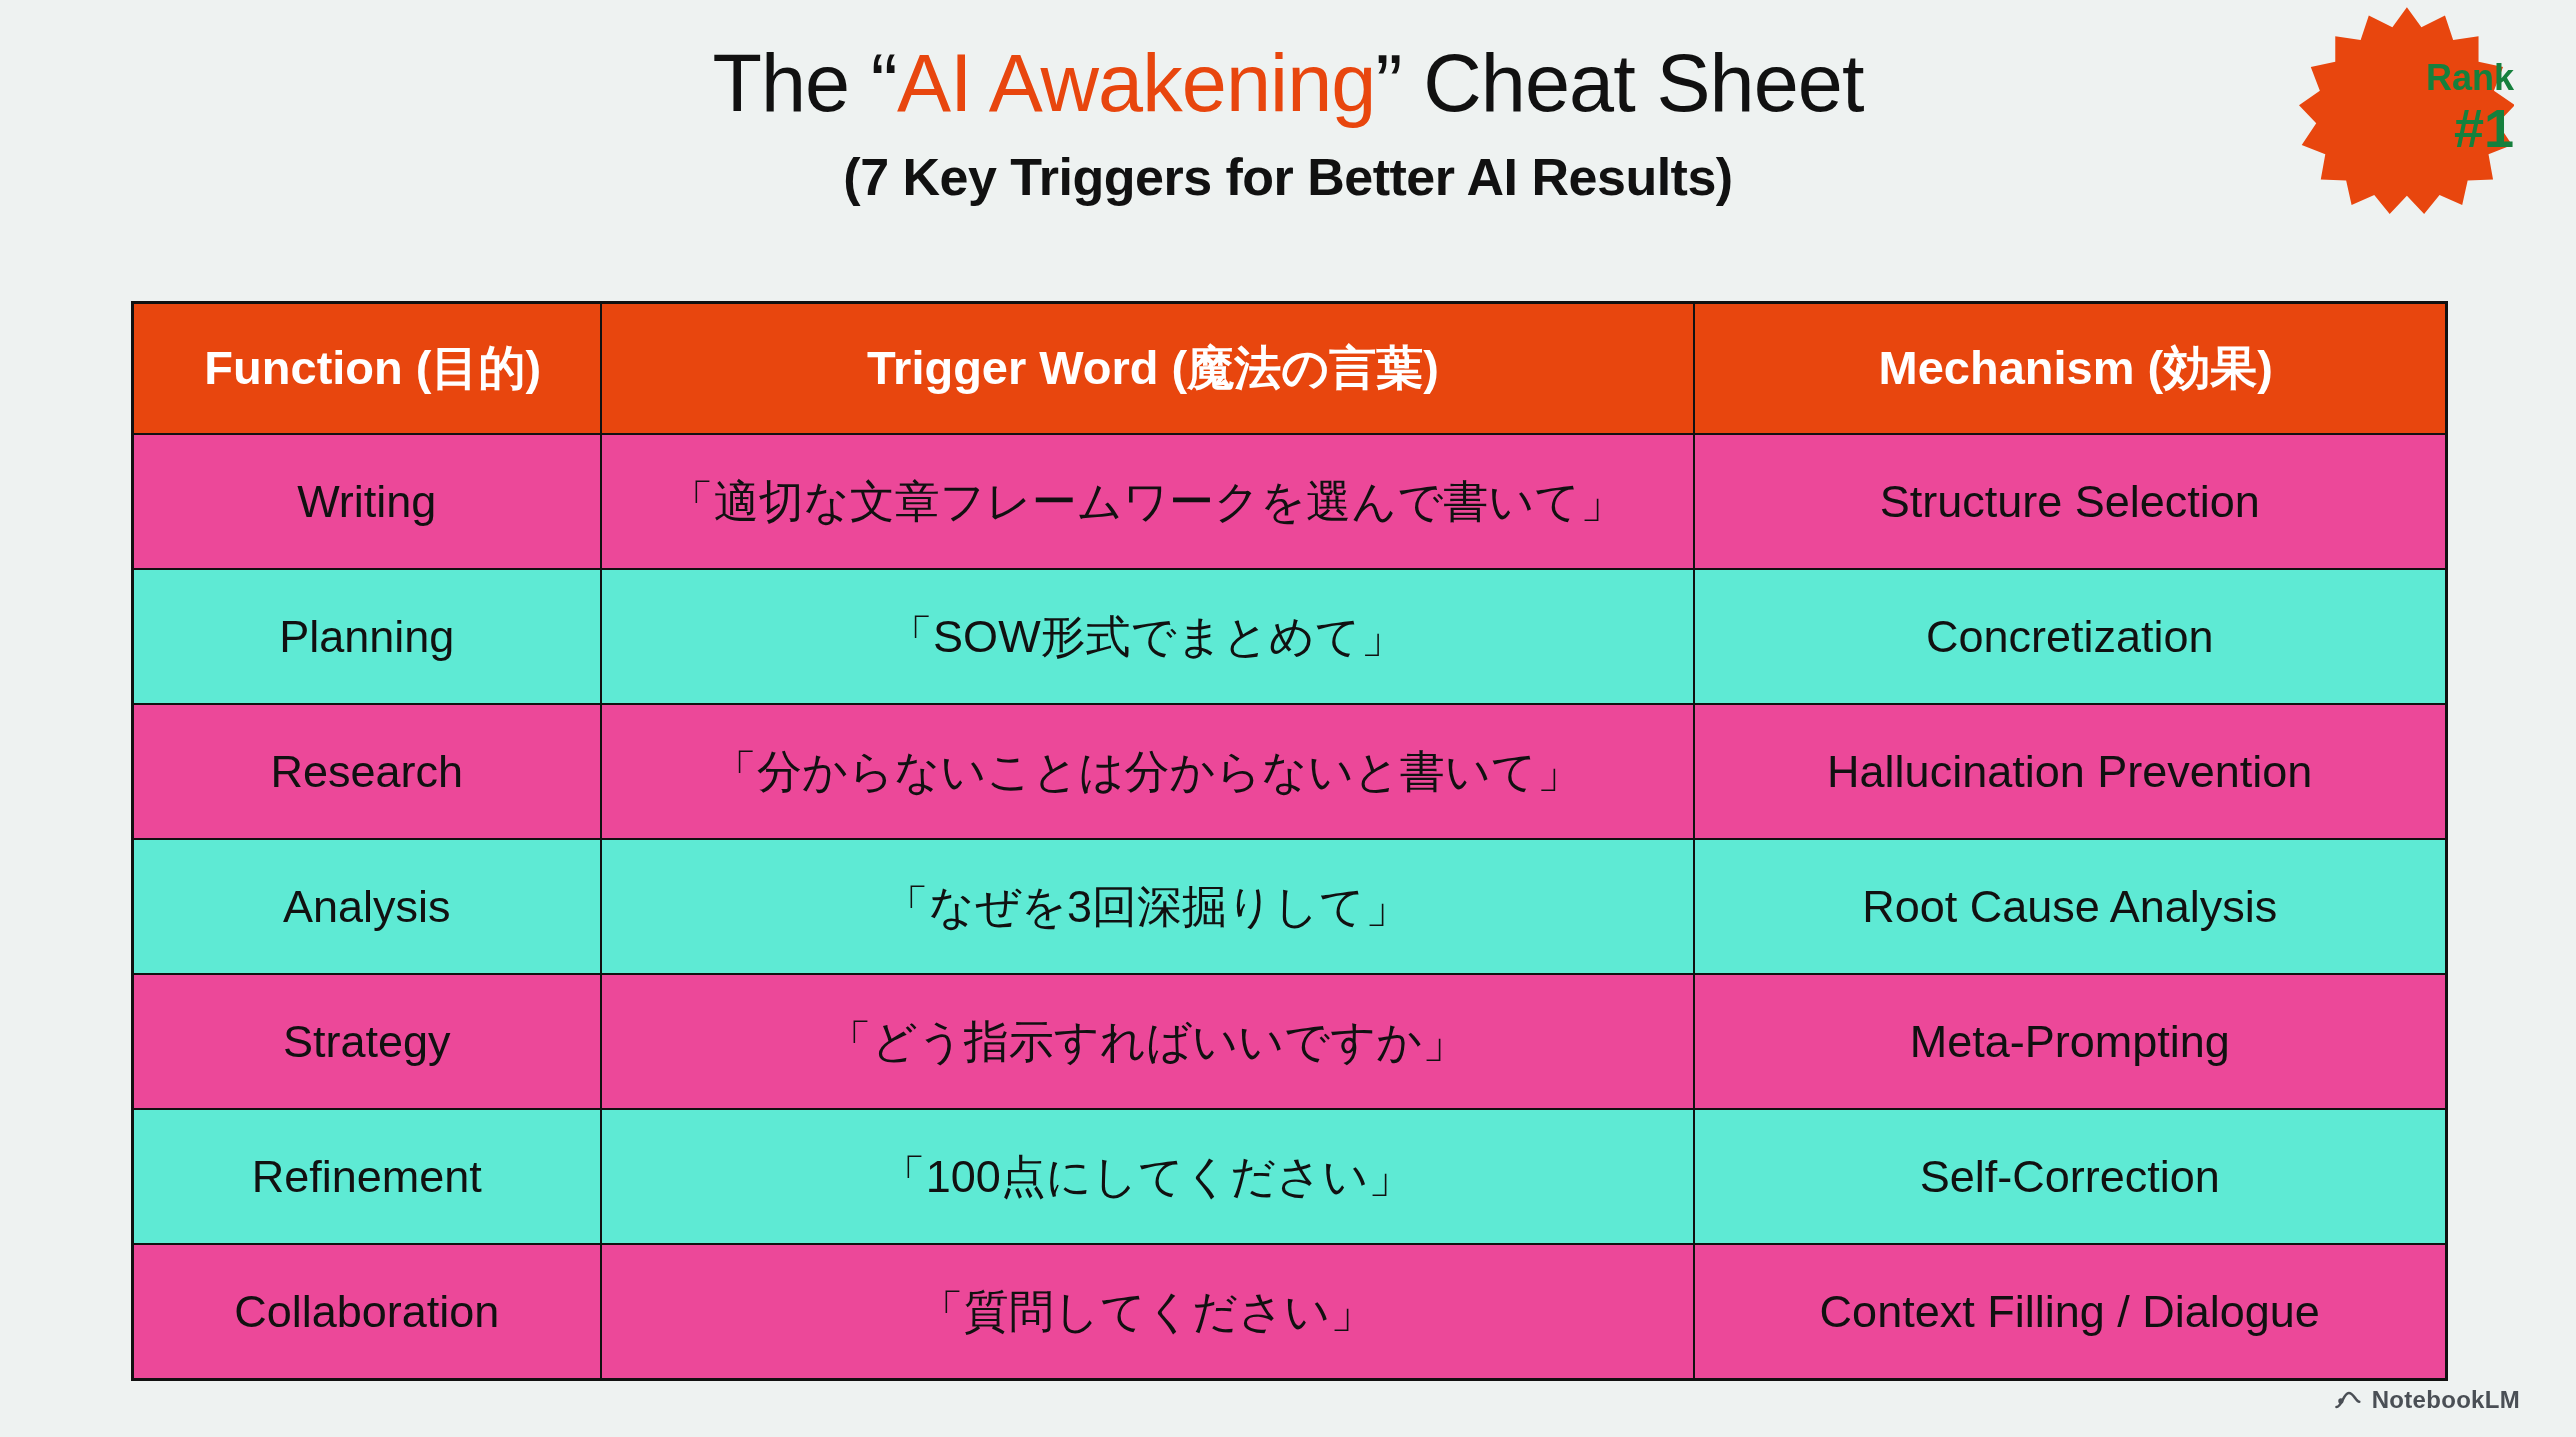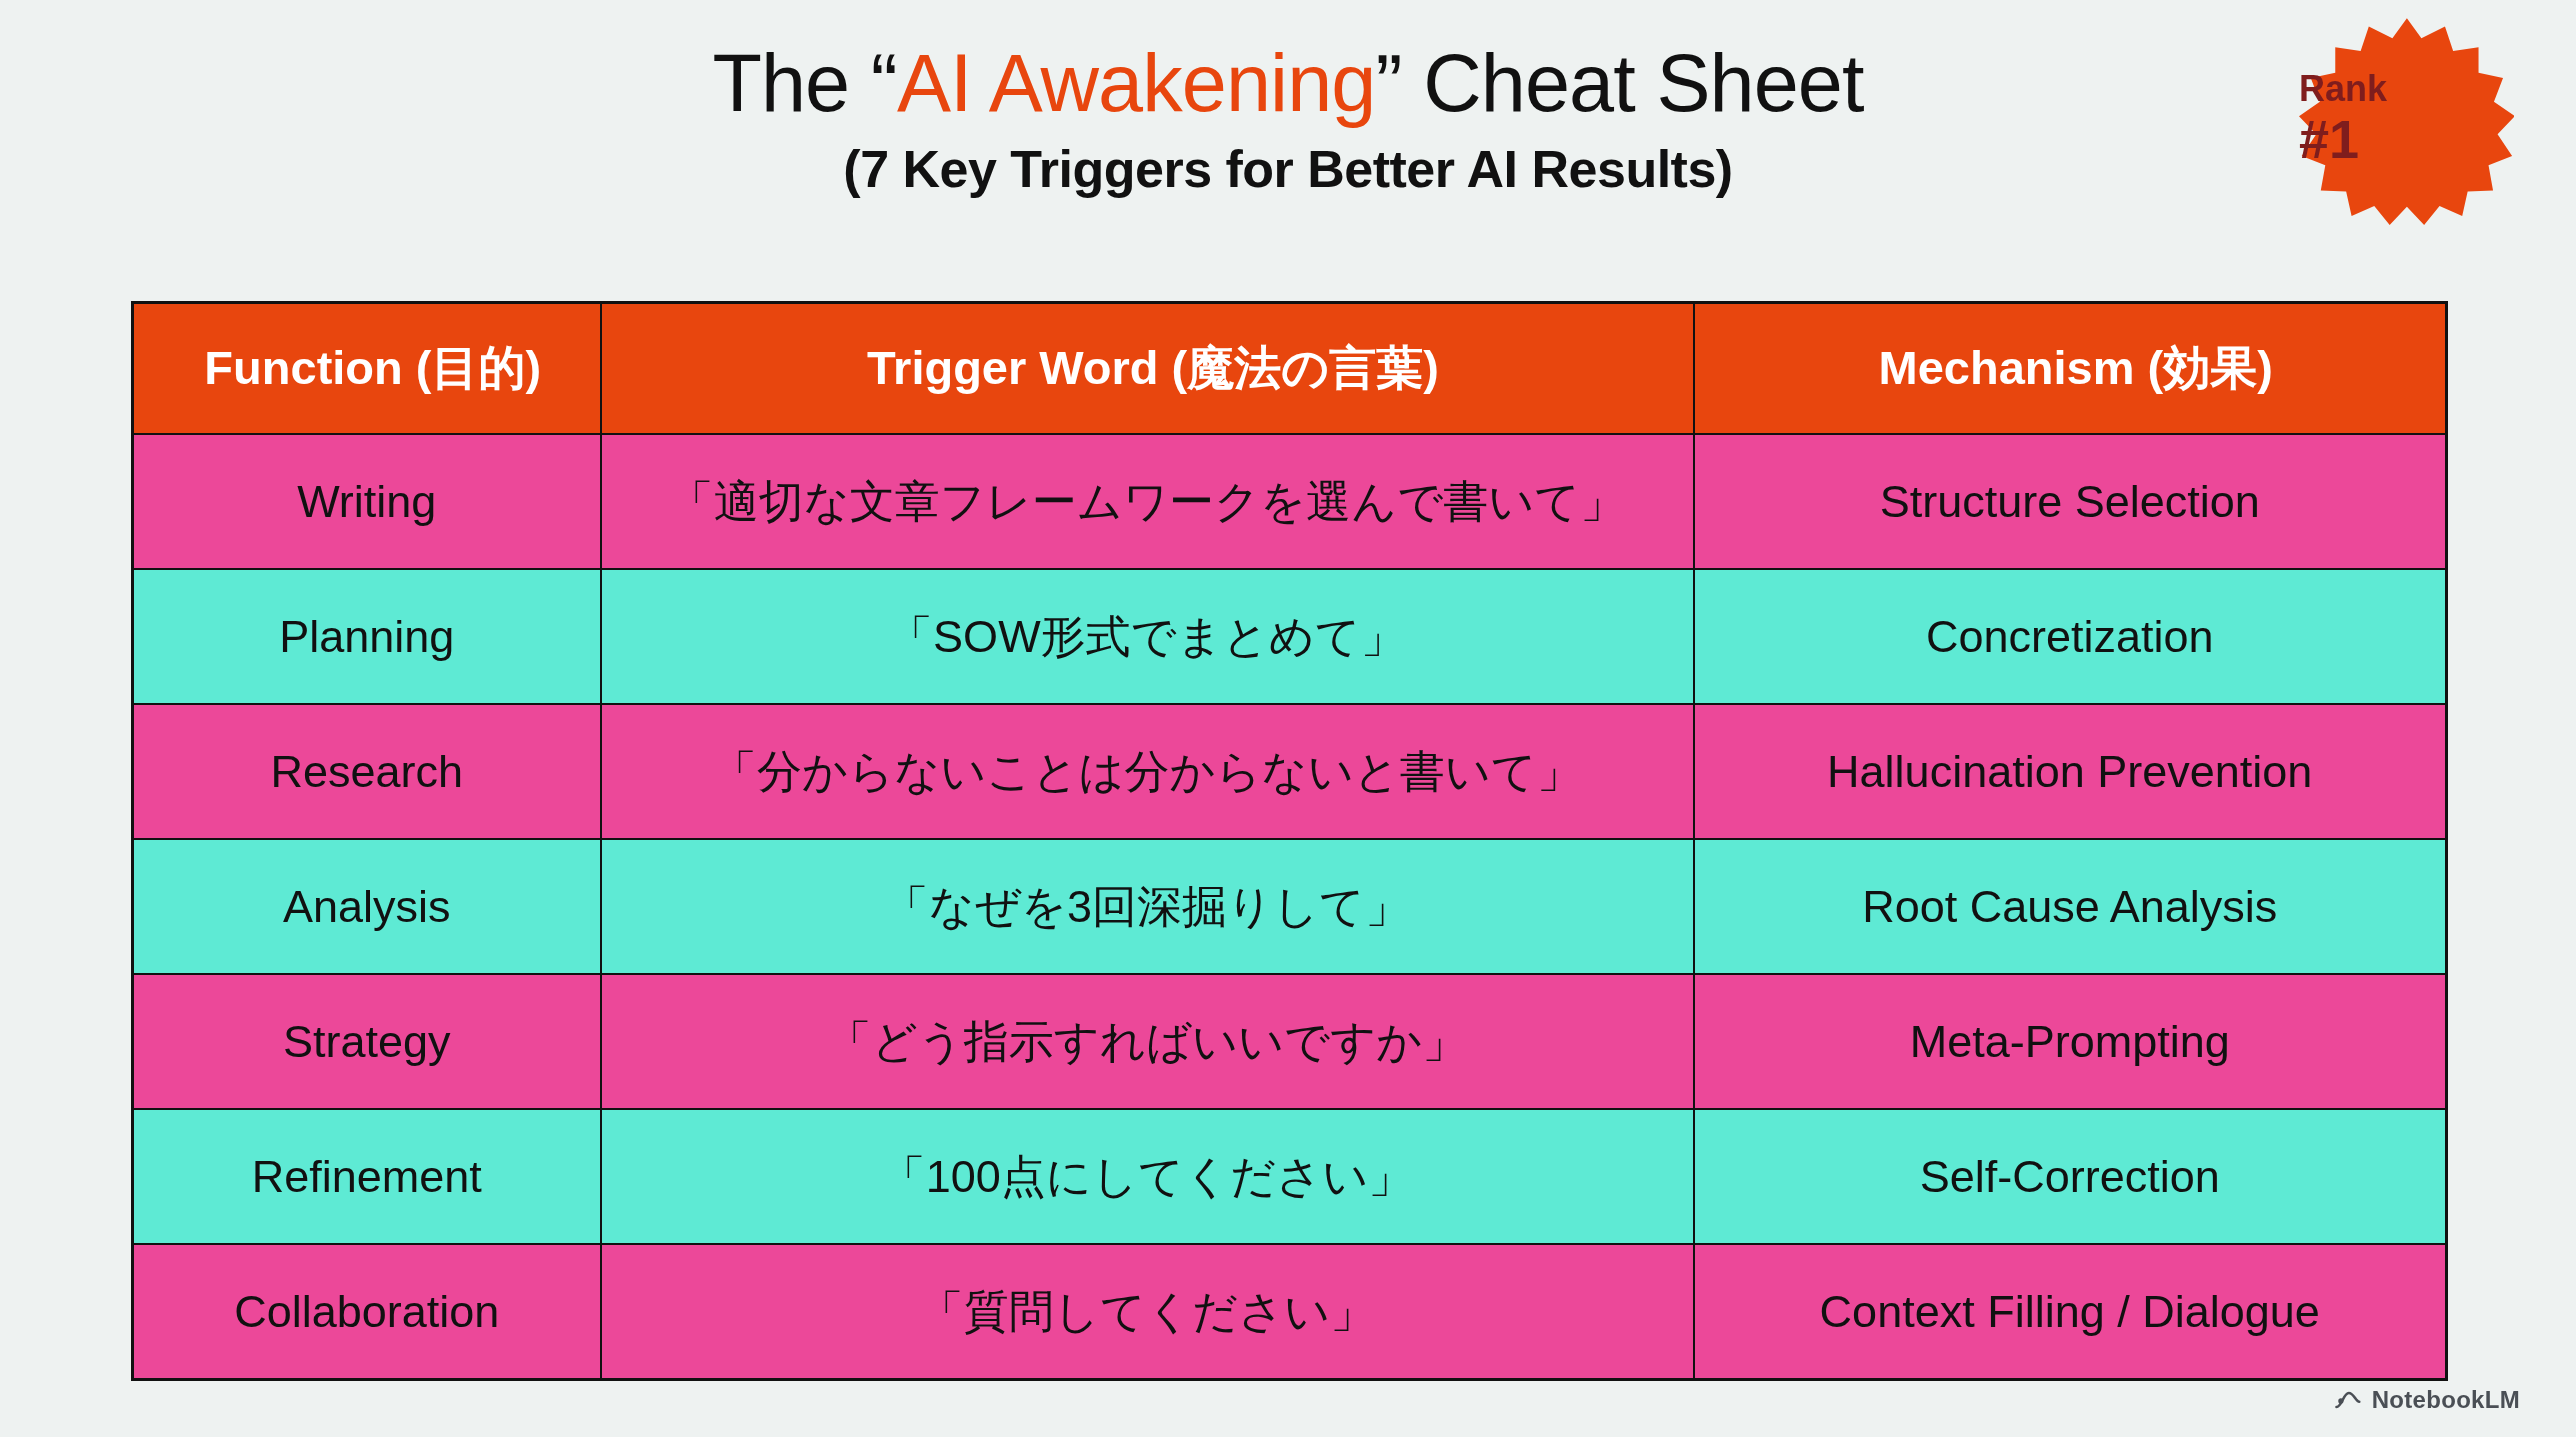--- a/index.html
+++ b/index.html
@@ -33,39 +33,39 @@
     font-weight: normal;
     letter-spacing: -0.9px;
     line-height: 1.05;
     color: #111111;
     white-space: nowrap;
   }
   .main-title .accent {
     color: #E8460E;
   }
   .subtitle {
-    margin-top: 13px;
+    margin-top: 21px;
     font-size: 52px;
     font-weight: bold;
     color: #111111;
     letter-spacing: -0.5px;
   }
 
   
   .rank-badge {
     position: absolute;
-    top: 11px;
+    top: 0;
     right: 62px;
     width: 215px;
     height: 215px;
     display: flex;
     flex-direction: column;
-    align-items: flex-start;
+    align-items: flex-end;
     justify-content: center;
-    color: #7f1d1d;
+    color: #15803d;
   }
   .rank-badge svg {
     position: absolute;
     top: 0; left: 0;
     width: 215px;
     height: 215px;
   }
   .rank-badge .rank-label {
     position: relative;
     font-size: 36px;

